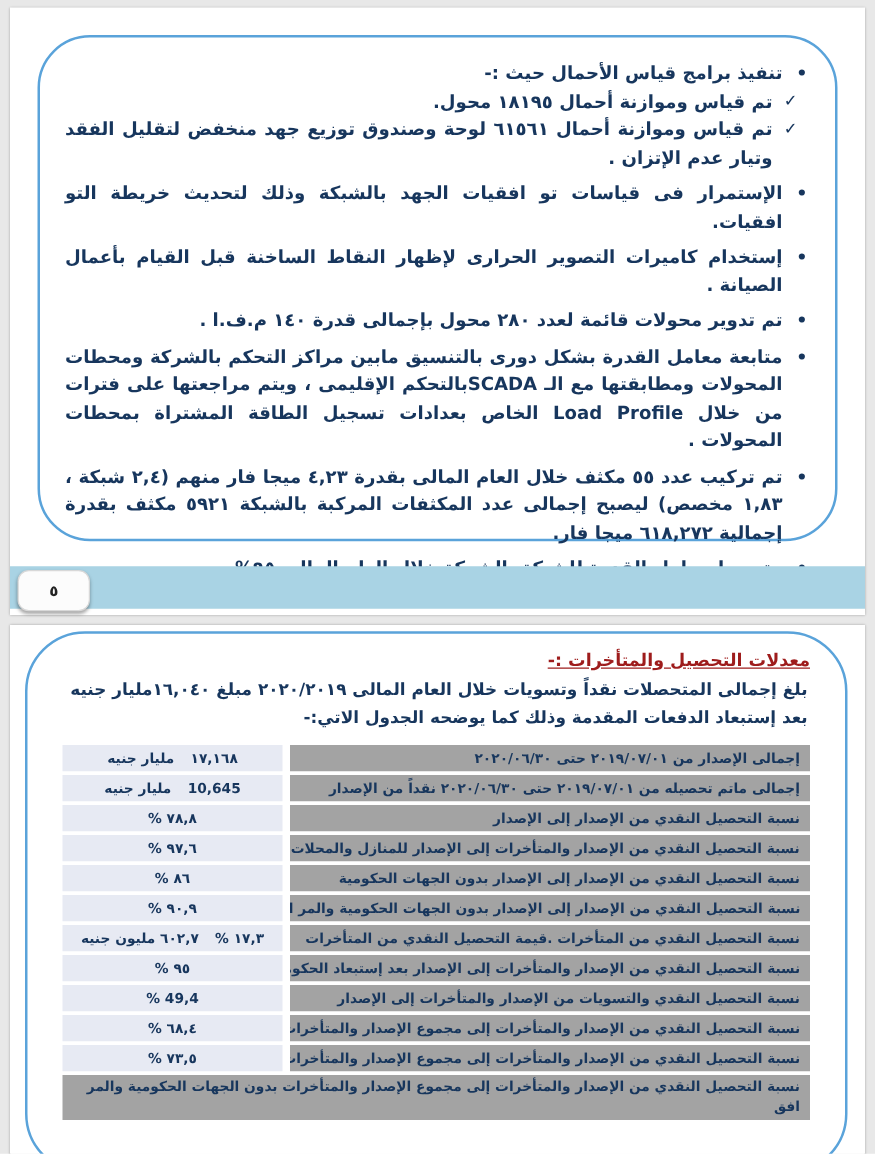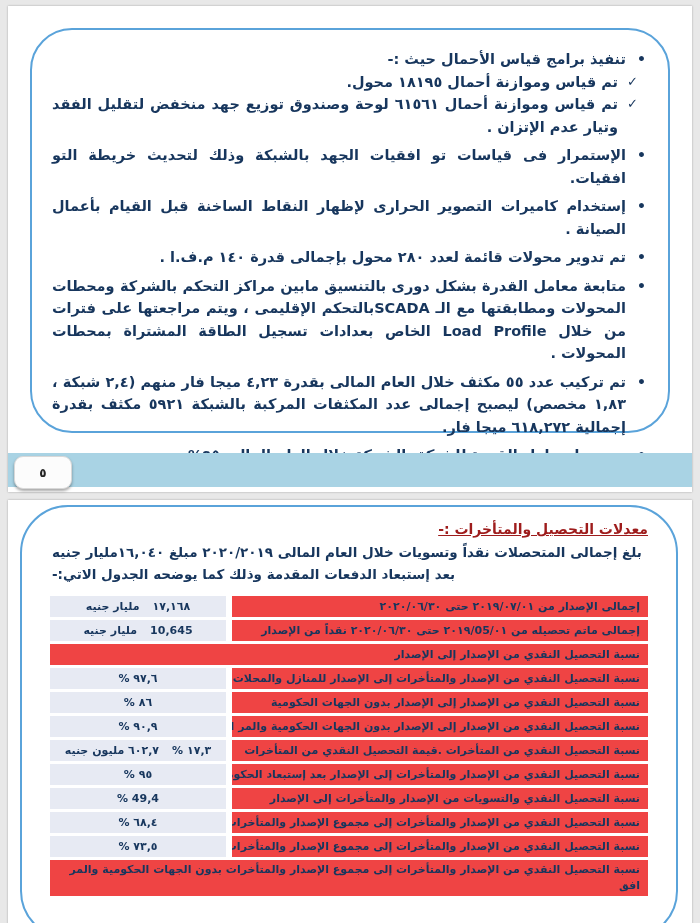--- a/index.html
+++ b/index.html
@@ -42,27 +42,27 @@
   }
 
   
   .box2-inner{padding:14px 28px 0 28px;direction:rtl;}
   .section-heading{
     margin:0;color:#9e1c1c;font-size:14px;font-weight:bold;
     text-decoration:underline;text-align:right;
   }
   .intro{
     margin:4px 2px 0 2px;color:#17365d;font-size:13.5px;font-weight:bold;
-    text-align:left;line-height:22px;
+    text-align:right;line-height:22px;
   }
   .tbl{margin-top:11px;}
   .trow{display:flex;gap:6px;margin-bottom:3px;height:21px;}
   .trow.tall{height:36px;}
   .trow .label{
-    flex:1;background:#ef4444;color:#17365d;font-weight:bold;font-size:11px;
+    flex:1;background:#a3a3a3;color:#17365d;font-weight:bold;font-size:11px;
     line-height:21px;text-align:right;padding:0 8px;
     white-space:nowrap;overflow:hidden;height:100%;
   }
   .trow.tall .label{white-space:normal;line-height:16px;padding-top:2px;box-sizing:border-box;}
   .trow .val{
     flex:0 0 176px;background:#e7eaf3;height:100%;
     display:flex;direction:rtl;align-items:center;justify-content:center;gap:13px;
     color:#17365d;font-weight:bold;font-size:11px;
   }
 </style>
@@ -123,28 +123,32 @@
       <p class="intro">بلغ إجمالى  المتحصلات نقداً وتسويات خلال العام المالى ٢٠٢٠/٢٠١٩ مبلغ ١٦,٠٤٠مليار جنيه بعد إستبعاد الدفعات المقدمة وذلك كما يوضحه الجدول الاتي:-</p>
       <div class="tbl" id="collections-table">
           <div class="trow">
     <div class="label">إجمالى  الإصدار من ٢٠١٩/٠٧/٠١ حتى ٢٠٢٠/٠٦/٣٠</div>
     <div class="val">
       <span>١٧,١٦٨</span>
       <span>مليار جنيه</span>
     </div>
   </div>
           <div class="trow">
-    <div class="label">إجمالى  ماتم تحصيله من ٢٠١٩/05/٠١ حتى ٢٠٢٠/٠٦/٣٠ نقداً من الإصدار</div>
+    <div class="label">إجمالى  ماتم تحصيله من ٢٠١٩/٠٧/٠١ حتى ٢٠٢٠/٠٦/٣٠ نقداً من الإصدار</div>
     <div class="val">
       <span>10,645</span>
       <span>مليار جنيه</span>
     </div>
   </div>
           <div class="trow">
     <div class="label">نسبة التحصيل النقدي من الإصدار إلى الإصدار</div>
+    <div class="val">
+      <span>٧٨,٨ %</span>
+
+    </div>
   </div>
           <div class="trow">
     <div class="label">نسبة التحصيل النقدي من الإصدار والمتأخرات  إلى الإصدار للمنازل والمحلات</div>
     <div class="val">
       <span>٩٧,٦ %</span>
 
     </div>
   </div>
           <div class="trow">
     <div class="label">نسبة التحصيل النقدي من الإصدار إلى الإصدار بدون الجهات الحكومية</div>

